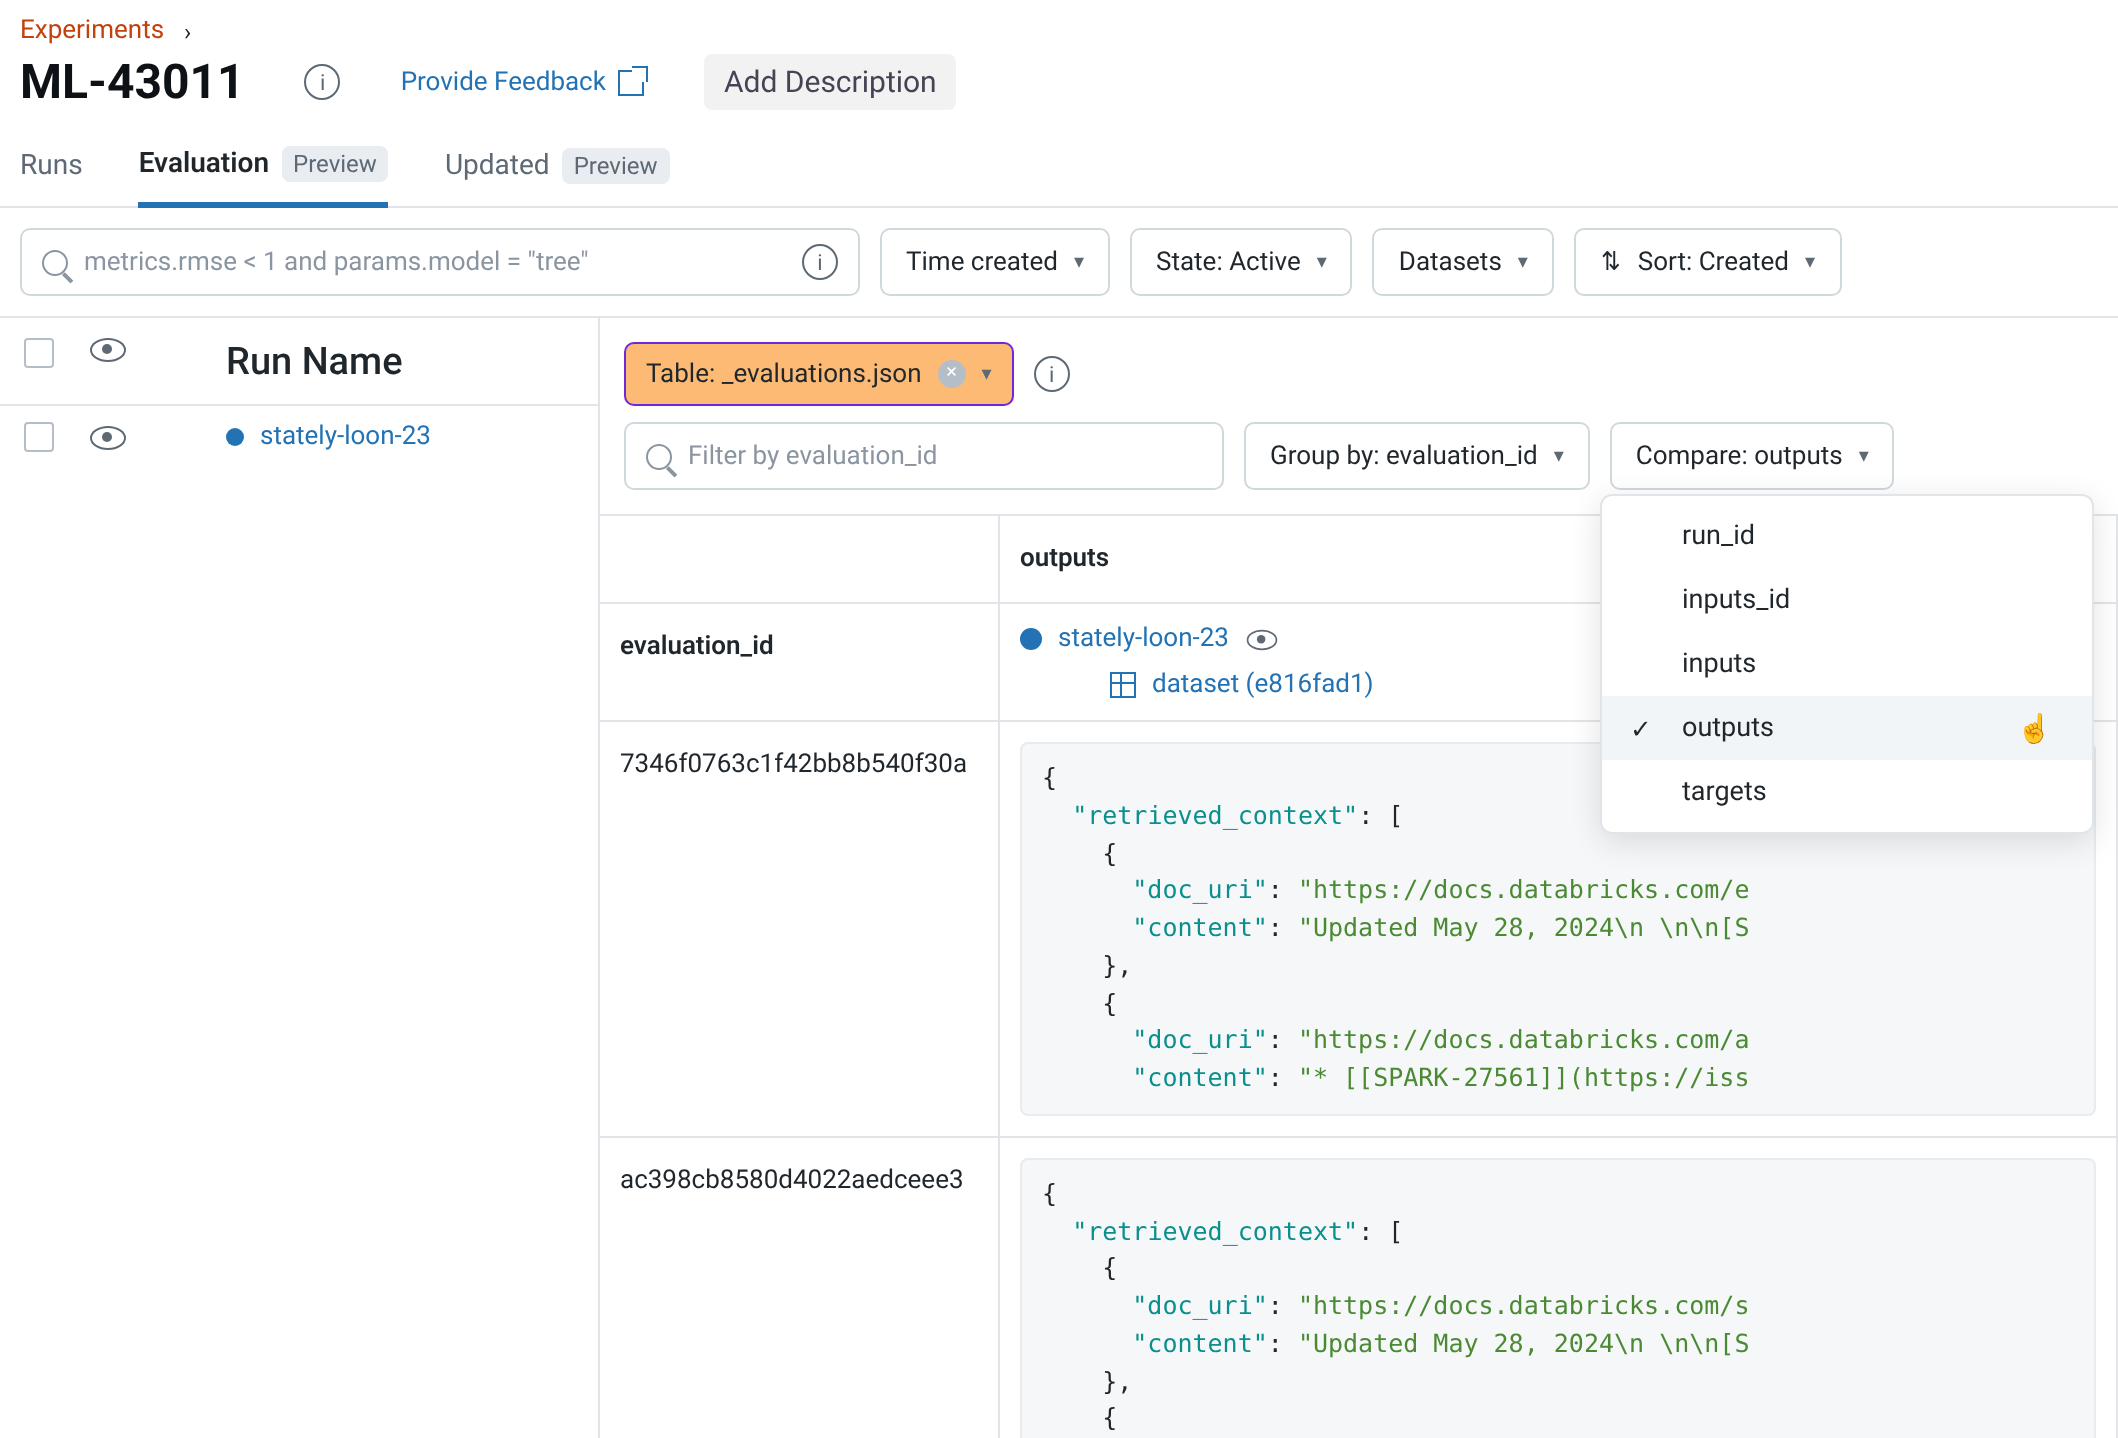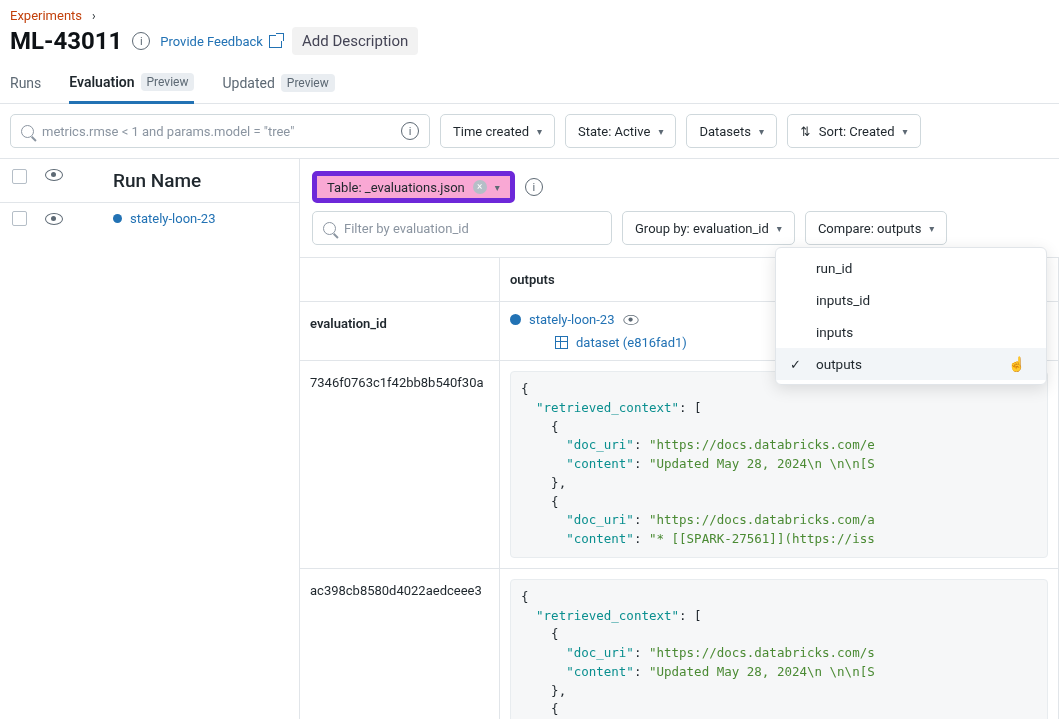--- a/index.html
+++ b/index.html
@@ -17,21 +17,21 @@
   
   .breadcrumb {
     display: flex; align-items: center; gap: 10px;
     padding: 8px 10px 0 10px;
     font-size: 13px;
   }
   .breadcrumb a { color: #c2410c; }
   .breadcrumb .chev { color: #1f272d; font-size: 12px; }
 
   .title-row {
-    display: flex; align-items: center; gap: 10px;
+    display: flex; align-items: center; gap: 30px;
     padding: 4px 10px 8px 10px;
   }
   .title-row h1 { font-size: 24px; font-weight: 700; color: #0e1216;}
   .info-circle {
     width:18px;height:18px;border:1.5px solid #5d6974;border-radius:50%;
     display:flex;align-items:center;justify-content:center;font-size:11px;color:#5d6974;
   }
   .feedback { color:#2272b4; display:flex; align-items:center; gap:6px; }
   .ext-icon { width:13px;height:13px;border:1.5px solid #2272b4; position:relative; }
   .ext-icon::after{content:"";position:absolute;width:7px;height:7px;border-top:1.5px solid #2272b4;border-right:1.5px solid #2272b4;top:-3px;right:-3px;background:#fff;}
@@ -80,29 +80,29 @@
   .eye{width:18px;height:12px;border:1.5px solid #5d6974;border-radius:60% 60% 60% 60%;position:relative;}
   .eye::after{content:"";position:absolute;width:5px;height:5px;border-radius:50%;background:#5d6974;top:2px;left:5px;}
   .left-row{display:flex;align-items:center;gap:18px;padding:8px 12px;}
   .left-row .runname{display:flex;align-items:center;gap:8px;margin-left:32px;}
   .dot-blue{width:9px;height:9px;border-radius:50%;background:#2272b4;}
   .run-link{color:#2272b4;}
 
   .right-pane{flex:1;display:flex;flex-direction:column;overflow:hidden;}
   .table-pill-row{display:flex;align-items:center;gap:10px;padding:12px 12px 8px 12px;}
   .table-pill{
-    display:flex;align-items:center;gap:8px;border:5px solid #6d28d9;border-radius:5px;
-    background:#f9a8d4;padding:0 10px;height:32px;
+    display:flex;align-items:center;gap:8px;border:1px solid #6d28d9;border-radius:5px;
+    background:#fdba74;padding:0 10px;height:32px;
   }
   .clear-circle{width:14px;height:14px;border-radius:50%;background:#b5bec7;color:#fff;display:flex;align-items:center;justify-content:center;font-size:10px;line-height:1;}
 
   .controls-row{display:flex;gap:10px;padding:0 12px 12px 12px;position:relative;}
   .filter-eval{flex:0 0 300px;display:flex;align-items:center;gap:8px;border:1px solid #cfd8dc;border-radius:5px;padding:0 10px;height:34px;color:#8b95a1;}
   .dropdown-menu{
-    position:absolute;top:36px;right:12px;width:272px;background:#fff;border:1px solid #e1e5e9;
+    position:absolute;top:36px;right:12px;width:247px;background:#fff;border:1px solid #e1e5e9;
     border-radius:6px;box-shadow:0 4px 16px rgba(0,0,0,.12);padding:4px 0;z-index:10;
   }
   .dd-item{padding:8px 14px 8px 40px;position:relative;cursor:pointer;font-size:13.5px;color:#1f272d;}
   .dd-item.hover{background:#f2f5f8;}
   .dd-item .check{position:absolute;left:14px;top:9px;font-size:13px;}
   .cursor-icon{position:absolute;right:20px;top:8px;font-size:14px;color:#1f272d;}
 
   
   .grid{border-top:1px solid #e1e5e9;flex:1;overflow:auto;}
   .grid-headrow{display:flex;}
@@ -232,20 +232,21 @@
 
       <div class="dropdown-menu">
         <div class="dd-item">run_id</div>
         <div class="dd-item">inputs_id</div>
         <div class="dd-item">inputs</div>
         <div class="dd-item hover">
           <span class="check">✓</span>
           <span>outputs</span>
           <span class="cursor-icon">☝</span>
         </div>
+        <div class="dd-item">targets</div>
       </div>
     </div>
 
     <div class="grid">
       <div class="grid-headrow">
         <div class="cell-l" style="border-bottom:none"></div>
         <div class="cell-r">outputs</div>
       </div>
       <div class="grid-row2">
         <div class="cell-l">evaluation_id</div>

